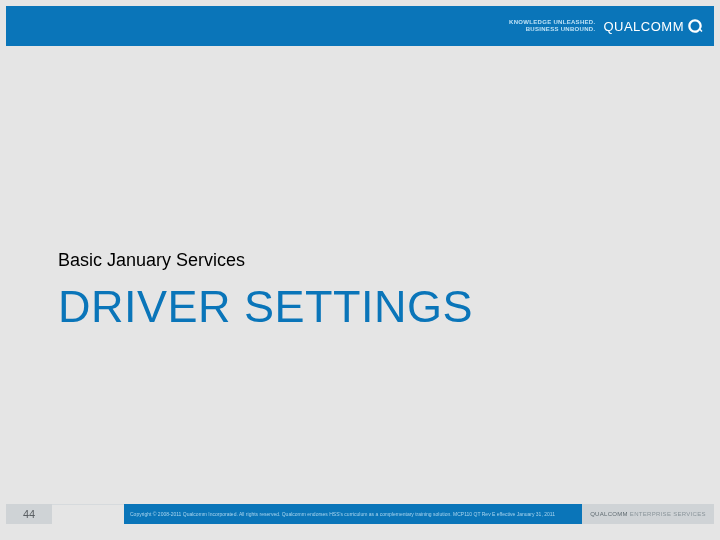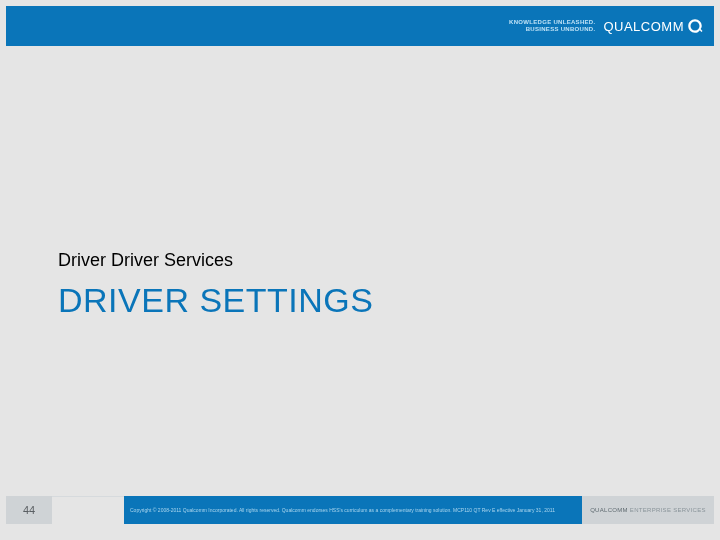--- a/index.html
+++ b/index.html
@@ -5,22 +5,22 @@
     * { margin: 0; padding: 0; box-sizing: border-box; }
     html, body { width: 720px; height: 540px; overflow: hidden; font-family: Arial, Helvetica, sans-serif; background: #fff; }
     .slide { position: relative; width: 720px; height: 540px; background: #e5e5e5; }
     .top-bar { position: absolute; top: 6px; left: 6px; right: 6px; height: 40px; background: #0a75b9; display: flex; align-items: center; justify-content: flex-end; padding-right: 10px; }
     .tagline { color: #bfe2f6; font-size: 6px; line-height: 1.1; text-align: right; margin-right: 8px; letter-spacing: 0.3px; font-weight: bold; }
     .logo-box { display: flex; align-items: center; }
     .logo-text { color: #fff; font-size: 13px; font-weight: 300; letter-spacing: 0.5px; font-family: Arial, sans-serif; }
     .logo-swirl { width: 18px; height: 18px; margin-left: 2px; }
     .content { position: absolute; top: 250px; left: 58px; }
     .subtitle { color: #000; font-size: 18px; font-weight: 400; margin-bottom: 10px; }
-    .title { color: #0a75b9; font-size: 34px; font-weight: 400; letter-spacing: 0.5px; }
-    .footer { position: absolute; bottom: 16px; left: 6px; right: 6px; height: 28px; display: flex; align-items: stretch; }
+    .title { color: #0a75b9; font-size: 45px; font-weight: 400; letter-spacing: 0.5px; }
+    .footer { position: absolute; bottom: 16px; left: 6px; right: 6px; height: 20px; display: flex; align-items: stretch; }
     .page-box { width: 46px; background: #cfd3d6; display: flex; align-items: center; justify-content: center; color: #5a5f63; font-size: 11px; }
     .footer-divider { width: 72px; border-top: 1px solid #d6dadd; margin-top: 0; }
     .copyright-box { flex: 1; background: #0a75b9; display: flex; align-items: center; padding-left: 6px; }
     .copyright-text { color: #a9d5ee; font-size: 5px; line-height: 1.2; }
     .brand-box { width: 132px; background: #cfd3d6; display: flex; align-items: center; justify-content: center; }
     .brand-text { color: #5f6a70; font-size: 6px; letter-spacing: 0.3px; }
     .brand-text .light { color: #8a949a; }
   </style>
 </head>
 <body>
@@ -33,21 +33,21 @@
     </div>
     <div class="logo-box">
       <span class="logo-text">QUALCOMM</span>
       <svg class="logo-swirl" viewBox="0 0 24 24">
         <path d="M12 3 C7 3 3 7 3 12 C3 17 7 21 12 21 C15 21 17 19.5 18.5 17.5 L20.5 20 L22 18.5 L19.5 16 C20.5 14.8 21 13.4 21 12 C21 7 17 3 12 3 Z M12 6 C15.3 6 18 8.7 18 12 C18 15.3 15.3 18 12 18 C8.7 18 6 15.3 6 12 C6 8.7 8.7 6 12 6 Z" fill="#ffffff"></path>
       </svg>
     </div>
   </div>
 
   <div class="content">
-    <div class="subtitle">Driver Driver Services</div>
+    <div class="subtitle">Basic January Services</div>
     <div class="title">DRIVER SETTINGS</div>
   </div>
 
   <div class="footer">
     <div class="page-box">44</div>
     <div class="footer-divider"></div>
     <div class="copyright-box">
       <div class="copyright-text">Copyright © 2008-2011 Qualcomm Incorporated. All rights reserved. Qualcomm endorses HSS's curriculum as a complementary training solution. MCP110 QT Rev E effective January 31, 2011</div>
     </div>
     <div class="brand-box">

